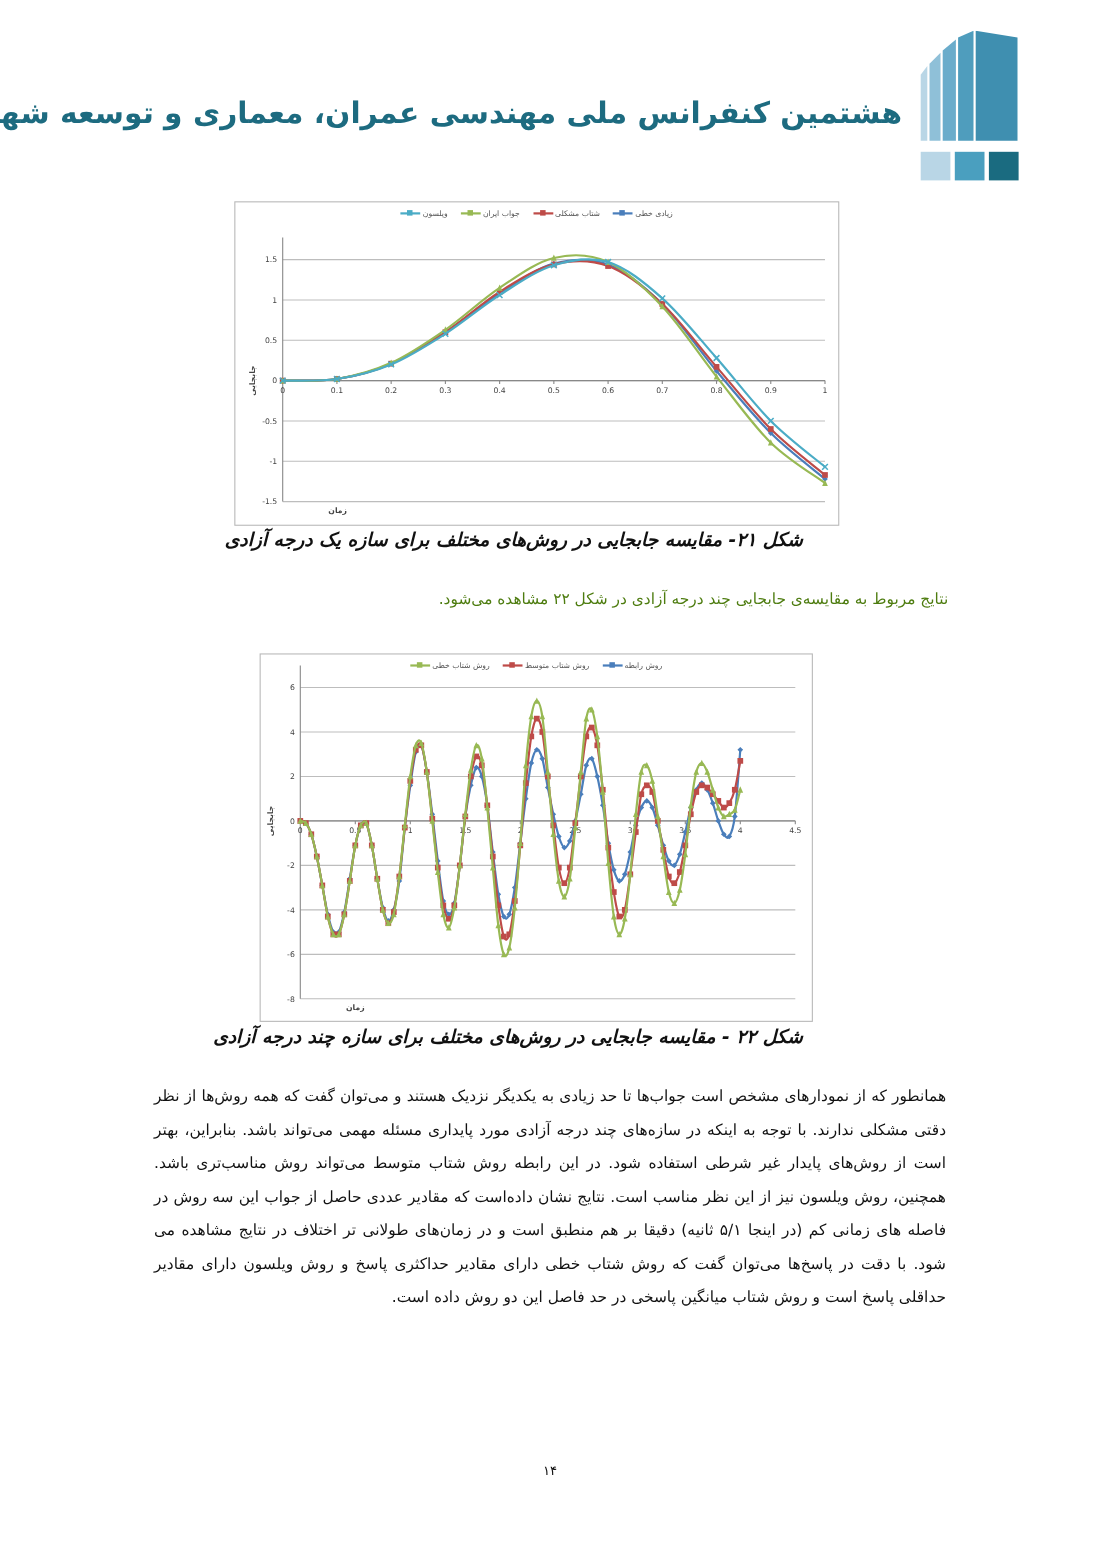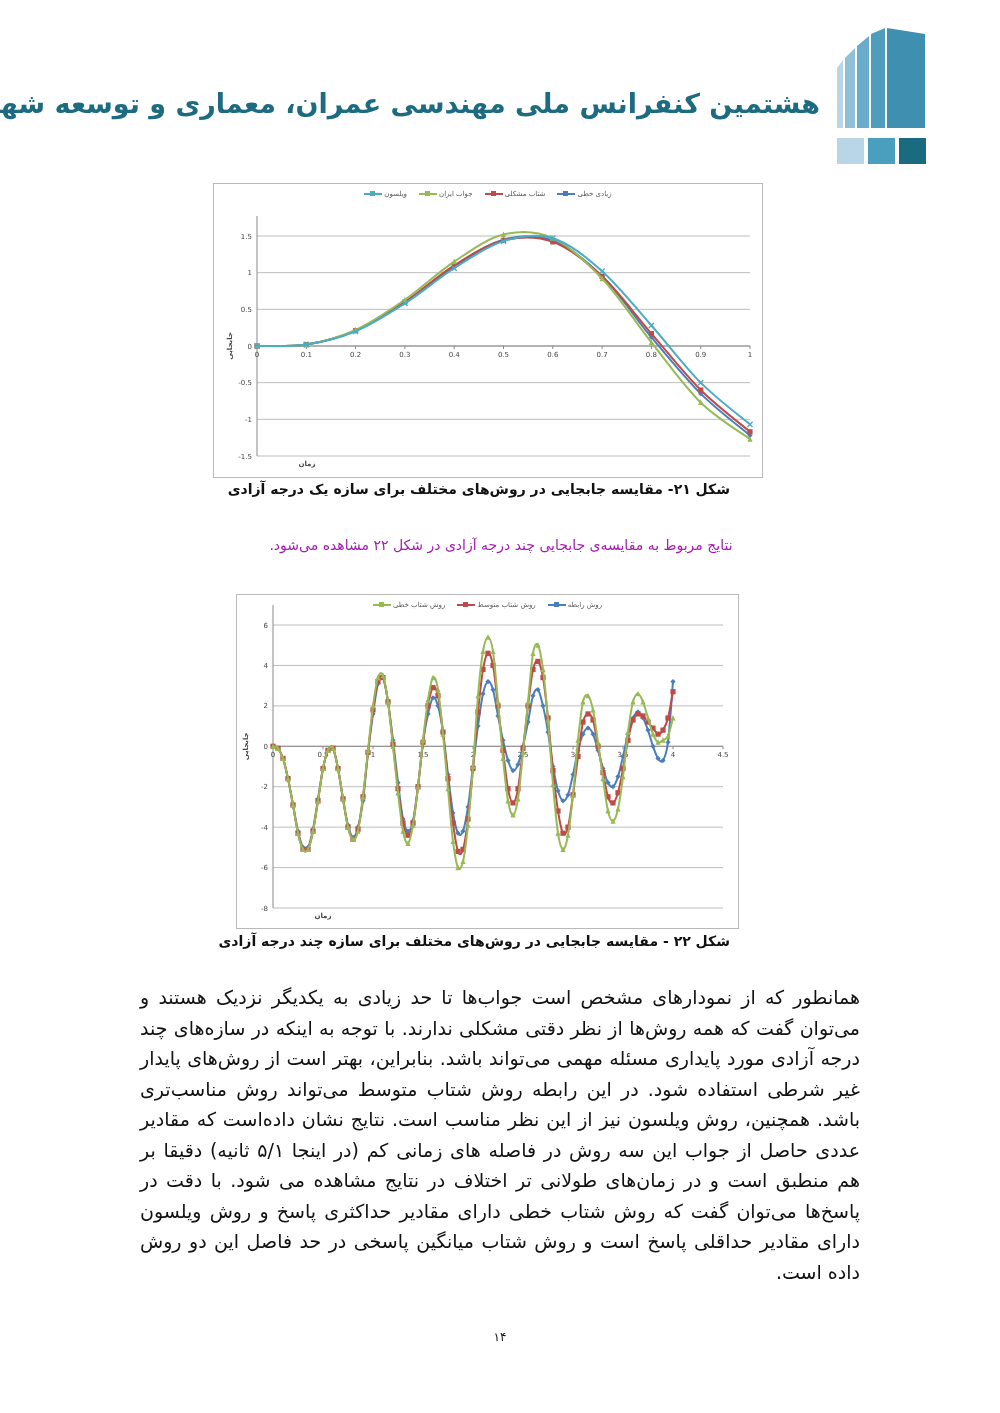--- a/index.html
+++ b/index.html
@@ -10,24 +10,24 @@
          font-weight:bold; font-size:27px; color:#1d6b80; letter-spacing:-0.5px; white-space:nowrap; }
   .logo { position:absolute; left:835px; top:28px; width:92px; height:138px; }
   .chart-box { position:absolute; background:#fff; border:1px solid #b9b9b9; }
   .chart-box svg { position:absolute; left:0; top:0; }
   .legend { position:absolute; left:0; right:0; direction:rtl; text-align:center;
             font-size:7px; color:#555; white-space:nowrap; }
   .legend-item { display:inline-flex; align-items:center; margin:0 6px; direction:rtl;text-align:center; }
   .legend-swatch { display:inline-block; width:18px; height:2px; position:relative; margin-right:2px; }
   .legend-swatch i { position:absolute; left:6px; top:-2px; width:5px; height:5px; }
   .caption { position:absolute; direction:rtl; text-align:center; font-weight:bold;
-             font-size:14px; color:#111; white-space:nowrap; }
-  .para { position:absolute; direction:rtl; text-align:center; font-size:14px; color:#a21caf; }
+             font-size:17px; color:#111; white-space:nowrap;font-style:italic; }
+  .para { position:absolute; direction:rtl; text-align:right; font-size:14px; color:#4d7c0f; }
   .body-text { position:absolute; left:140px; width:720px; top:982px; direction:rtl;
-               text-align:justify; font-size:19px; line-height:30.5px; color:#111; }
+               text-align:justify; font-size:14px; line-height:30.5px; color:#111; }
   .page-num { position:absolute; left:470px; top:1330px; width:60px; text-align:center; font-size:12px; }
   .axis-text { font-family:"DejaVu Sans", sans-serif; font-size:7px; fill:#444; }
 </style>
 </head>
 <body>
 
 <div class="header-title">هشتمین کنفرانس ملی مهندسی عمران، معماری و توسعه شهری پایدار ایران</div>
 <svg class="logo" viewBox="0 0 92 138">
   <polygon points="2,40 8,32 8,100 2,100" fill="#b9d6e6"></polygon>
   <polygon points="10,30 20,20 20,100 10,100" fill="#8fc0d8"></polygon>

